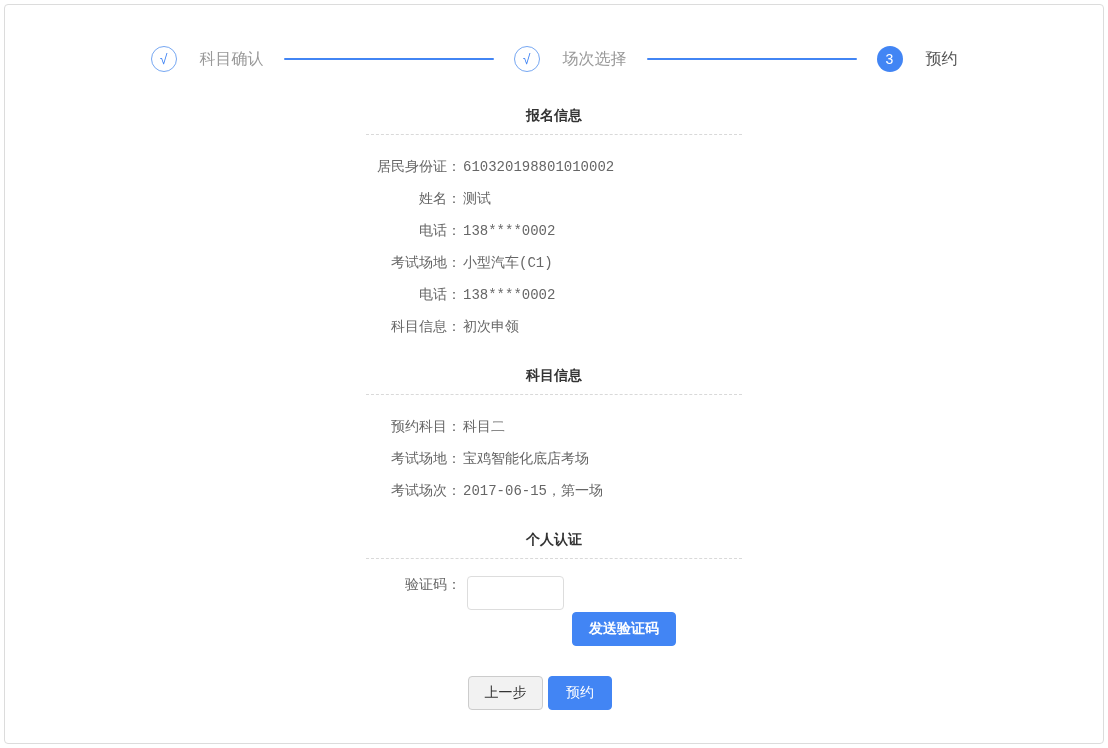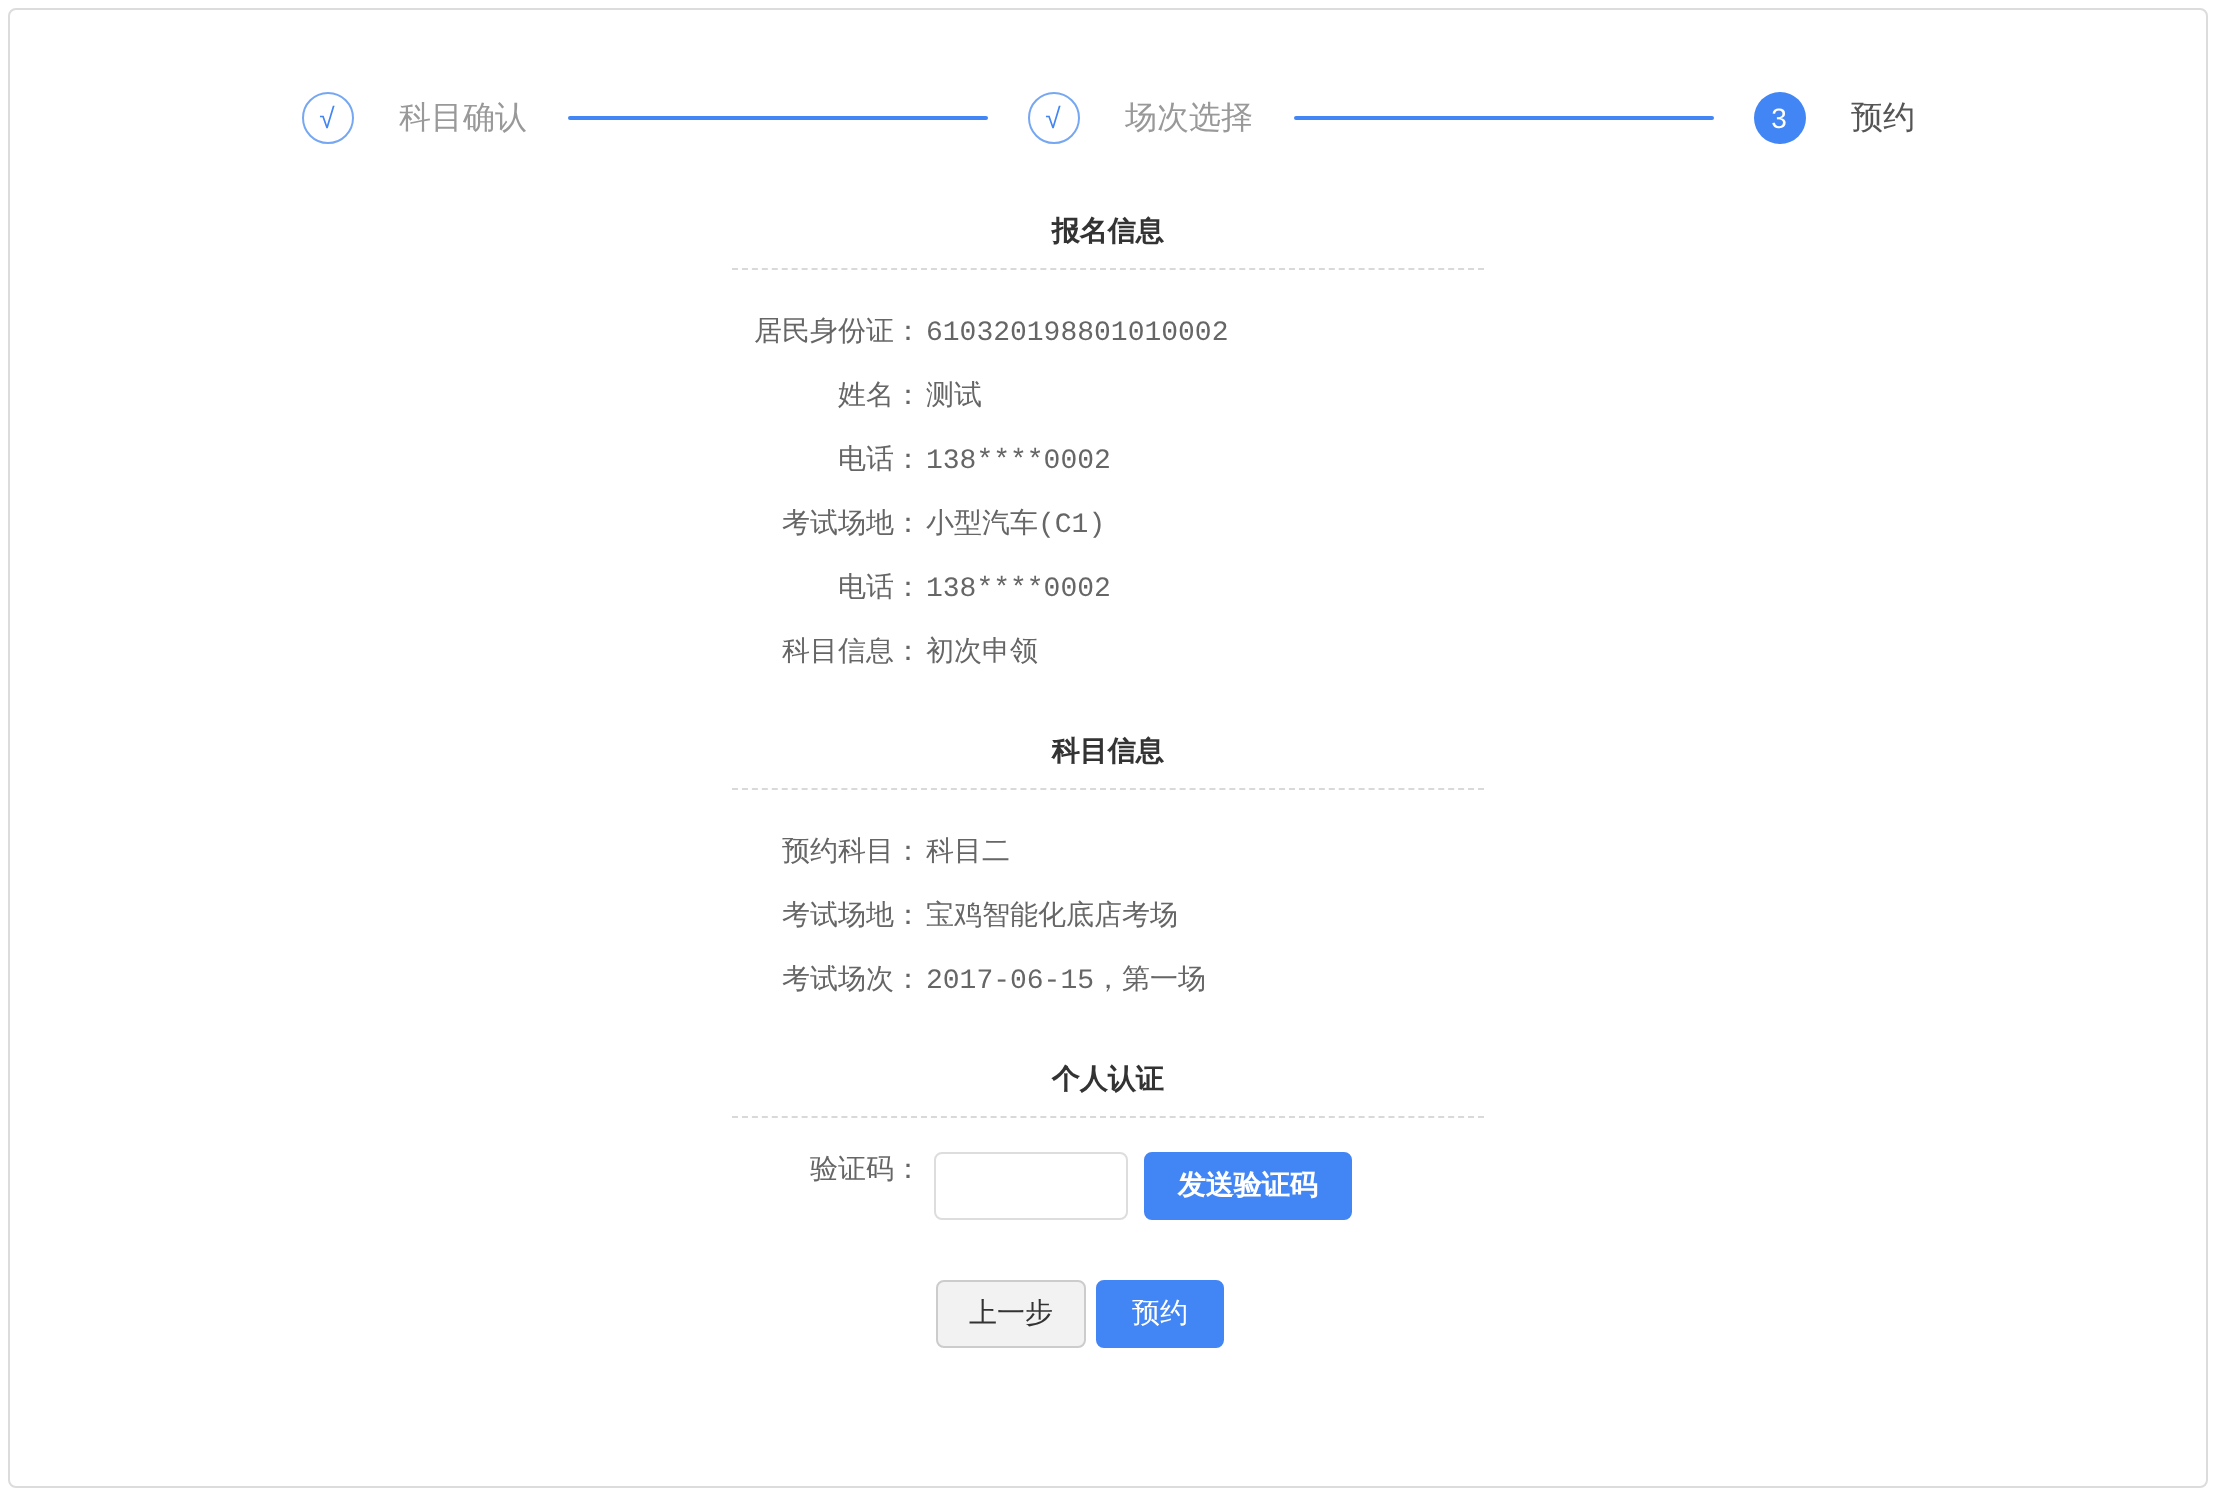--- a/index.html
+++ b/index.html
@@ -122,20 +122,21 @@
   }
   .btn-blue {
     background: var(--accent);
     border: 1px solid var(--accent);
     color: #ffffff;
   }
   .send-code-btn {
     width: 104px;
     margin-left: 8px;
     font-weight: bold;
+    margin-top: 36px;
   }
 
   
   .actions {
     display: flex;
     margin-top: 28px;
     padding-left: 102px;
   }
   .prev-btn {
     width: 75px;

